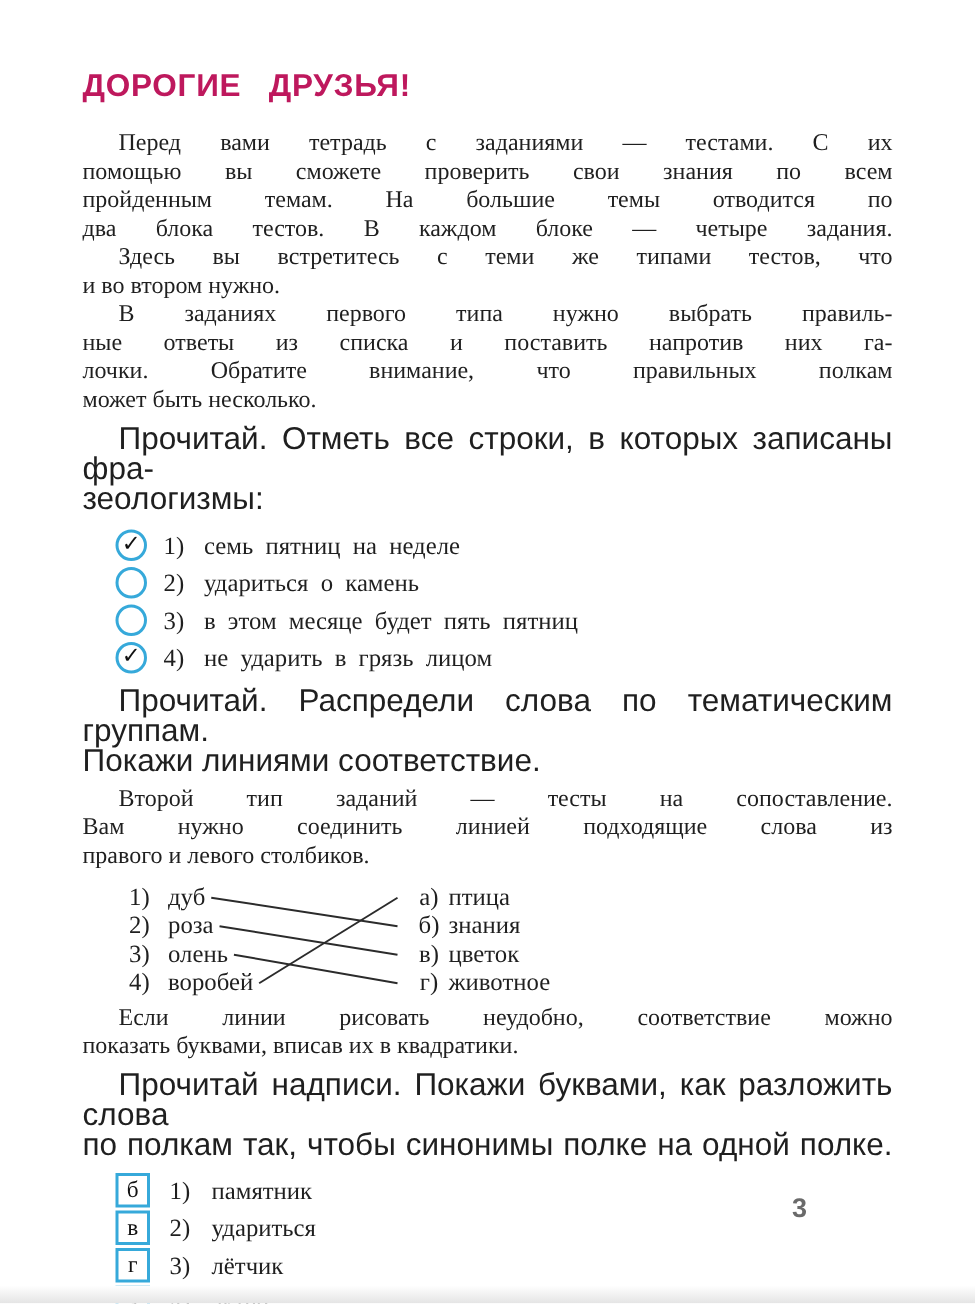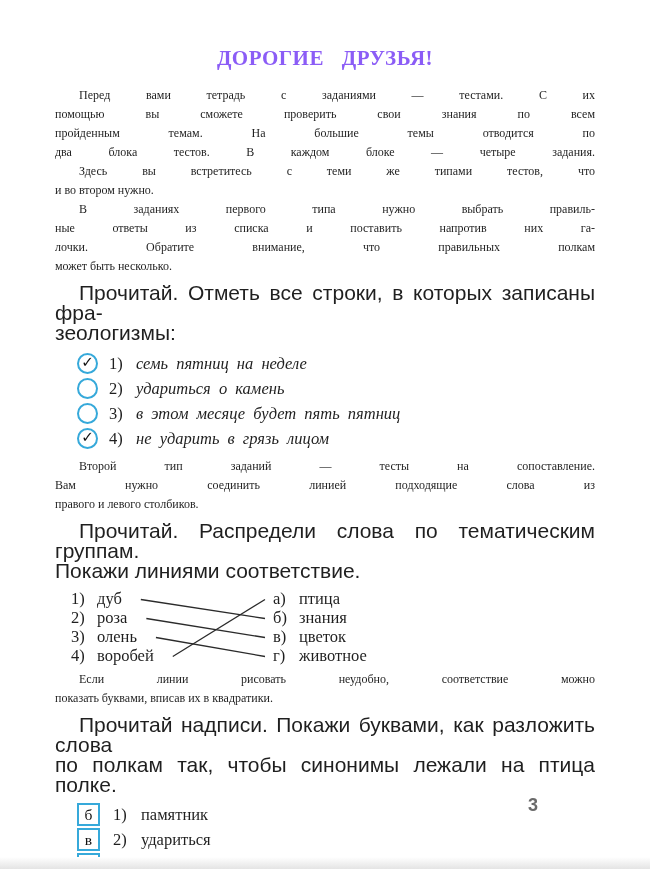--- a/index.html
+++ b/index.html
@@ -7,33 +7,32 @@
     position:relative;
     width:650px;height:869px;
     background:#ffffff;
     overflow:hidden;
     box-sizing:border-box;
     padding:46px 55px 0 55px;
     color:#1f1f1f;
   }
   
   .title{
-    font-family:Liberation Serif, serif;
+    font-family:Liberation Sans, sans-serif;
     font-weight:bold;
     font-size:21px;
     line-height:24px;
-    text-align:center;
-    color:#8b5cf6;
+    color:#be185d;
     letter-spacing:.5px;
     word-spacing:12px;
     margin:0 0 16px 0;
   }
   
   .para{margin:0;}
-  .para.serif{font-family:"Liberation Serif","DejaVu Serif",serif;font-size:12px;}
+  .para.serif{font-family:"Liberation Serif","DejaVu Serif",serif;font-size:16px;}
   .para.sans{font-family:"Liberation Sans","DejaVu Sans",sans-serif;font-size:21px;margin-top:7px;}
   .ln{
     display:block;
     line-height:19px;
     text-align:justify;
     text-align-last:justify;
     white-space:normal;
   }
   .para.sans .ln{line-height:20px;}
   .ln.plain{text-align-last:left;}
@@ -56,29 +55,29 @@
     display:flex;align-items:center;justify-content:center;
     flex:0 0 auto;
     background:#fff;
   }
   .mark{
     font-family:"DejaVu Sans",sans-serif;
     font-size:15px;font-weight:bold;color:#111;
     line-height:1;transform:translateY(-1px);
   }
   .check-item .num{margin-left:11px;width:24px;flex:0 0 auto;}
-  .check-item .txt{margin-left:3px;word-spacing:4px;font-style:italic;}
+  .check-item .txt{margin-left:3px;word-spacing:4px;}
   
   .match{position:relative;margin:8px 0 4px 0;
     font-family:"Liberation Serif","DejaVu Serif",serif;font-size:16.5px;}
   .match-lines{position:absolute;left:0;top:0;pointer-events:none;}
   .match-row{position:relative;height:19px;line-height:19px;}
-  .m-left{margin-left:16px;display:inline-block;}
+  .m-left{margin-left:31px;display:inline-block;}
   .m-num{display:inline-block;width:26px;}
-  .m-right{position:absolute;left:218px;top:0;}
+  .m-right{position:absolute;left:218px;top:0;text-align:center;}
   .m-letter{display:inline-block;width:26px;}
   
   .letter-list{margin-top:7px;}
   .letter-item{
     display:flex;align-items:center;height:25px;
     font-family:"Liberation Serif","DejaVu Serif",serif;font-size:16.5px;
   }
   .lbox{
     box-sizing:border-box;width:23px;height:23px;
     margin-left:22px;
@@ -154,29 +153,29 @@
     </div>
     <div class="check-item">
       <span class="circle">
           <span class="mark">✓</span>
         </span>
       <span class="num">4)</span>
       <span class="txt">не ударить в грязь лицом</span>
     </div>
   </div>
 
+  <div class="para sans">
+    <span class="ln">Прочитай. Распредели слова по тематическим группам.</span>
+    <span class="ln plain">Покажи линиями соответствие.</span>
+  </div>
+
   <div class="para serif gap">
     <span class="ln">Второй тип заданий — тесты на сопоставление.</span>
     <span class="ln">Вам нужно соединить линией подходящие слова из</span>
     <span class="ln plain">правого и левого столбиков.</span>
-  </div>
-
-  <div class="para sans">
-    <span class="ln">Прочитай. Распредели слова по тематическим группам.</span>
-    <span class="ln plain">Покажи линиями соответствие.</span>
   </div>
 
   <div class="match">
     <svg class="match-lines" width="540" height="76">
         <line x1="85.828125" y1="10.5" x2="210" y2="29.5" stroke="#2b2b2b" stroke-width="1.3"></line>
         <line x1="91.34375" y1="29.5" x2="210" y2="48.5" stroke="#2b2b2b" stroke-width="1.3"></line>
         <line x1="100.953125" y1="48.5" x2="210" y2="67.5" stroke="#2b2b2b" stroke-width="1.3"></line>
         <line x1="117.765625" y1="67.5" x2="210" y2="10.5" stroke="#2b2b2b" stroke-width="1.3"></line>
       </svg>
     <div class="match-row">
@@ -197,21 +196,21 @@
     </div>
   </div>
 
   <div class="para serif gap">
     <span class="ln">Если линии рисовать неудобно, соответствие можно</span>
     <span class="ln plain">показать буквами, вписав их в квадратики.</span>
   </div>
 
   <div class="para sans">
     <span class="ln">Прочитай надписи. Покажи буквами, как разложить слова</span>
-    <span class="ln">по полкам так, чтобы синонимы лежали на птица полке.</span>
+    <span class="ln">по полкам так, чтобы синонимы полке на одной полке.</span>
   </div>
 
   <div class="letter-list">
     <div class="letter-item">
       <span class="lbox">б</span>
       <span class="num">1)</span>
       <span class="txt">памятник</span>
     </div>
     <div class="letter-item">
       <span class="lbox">в</span>

